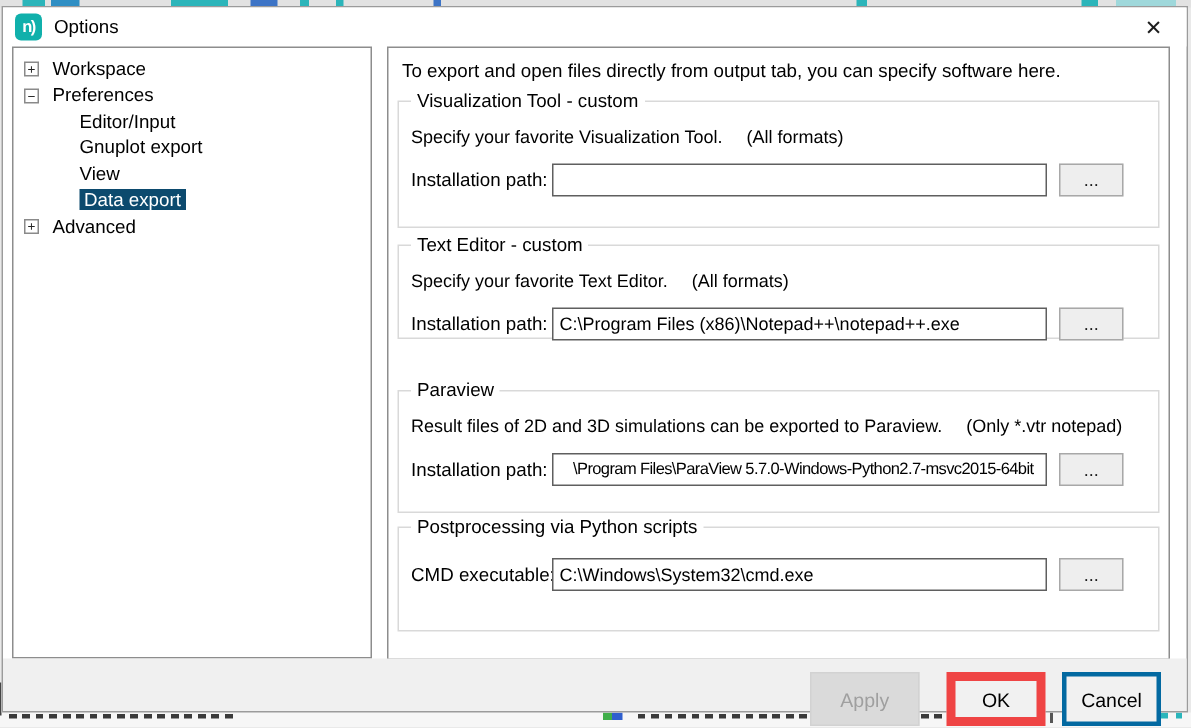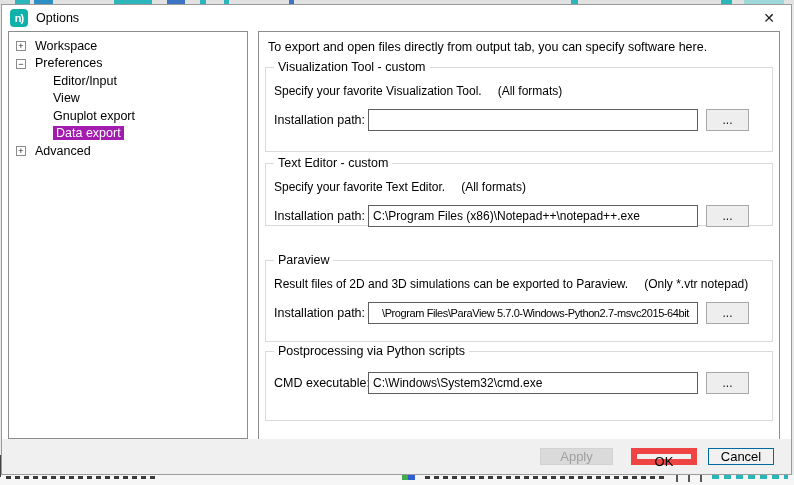--- a/index.html
+++ b/index.html
@@ -35,21 +35,21 @@
 
   
   .treepanel { position:absolute; left:6px; top:26px; width:240px; height:408px;
                border:1px solid #8d8d8d; background:#fff; padding-top:5px; font-size:12.5px; color:#000; }
   .trow { position:relative; height:17.5px; display:flex; align-items:center; }
   .expander { position:absolute; left:7px; top:4px; width:10px; height:10px; border:1px solid #8a8a8a;
               background:#fff; font-size:9px; line-height:8px; text-align:center; color:#222; }
   .trow .tlabel { display:inline-block; }
   .lvl0 .tlabel { margin-left:26px; }
   .lvl1 .tlabel { margin-left:44px; }
-  .tlabel.selected { background:#a21caf; color:#fff; padding:0 3px; }
+  .tlabel.selected { background:#0c4a6e; color:#fff; padding:0 3px; }
 
   
   .rightpanel { position:absolute; left:256px; top:26px; width:522px; height:409px;
                 border:1px solid #8d8d8d; background:#fff; font-size:12.5px; color:#000; }
   .intro { position:absolute; left:9px; top:8px; line-height:15px; }
 
   .groupbox { position:absolute; left:6px; width:508px; border:1px solid #d9d9d9; background:#fff; }
   .g1 { top:35px;  height:85px; }
   .g2 { top:131px; height:63px; }
   .g3 { top:228px; height:82px; }
@@ -61,24 +61,24 @@
   .frow.std { top:41px; } .frow.short { top:20px; }
   .flabel { position:absolute; left:0; top:0; line-height:22px; }
   .pathinput { position:absolute; left:94px; top:0; width:330px; height:22px; border:1px solid #5f5f5f;
                background:#fff; font-family:"Liberation Sans",sans-serif; font-size:12px; padding:0 4px; color:#000; }
   .pathinput.condensed { font-size:11px; letter-spacing:-0.4px;padding-left:13px; }
   .browse { position:absolute; left:432px; top:0; width:43px; height:22px; background:#eeeeee;
             border:1px solid #a8a8a8; font-size:12px; line-height:12px; color:#1a1a1a; text-align:center; }
 
   
   .footer { position:absolute; left:0; bottom:0; width:100%; height:35px; background:#f0f0f0; }
-  .btn { position:absolute; top:9px; height:17px; font-family:"Liberation Sans",sans-serif; font-size:13px; text-align:center; }
+  .btn { position:absolute; top:9px; height:36px; font-family:"Liberation Sans",sans-serif; font-size:13px; text-align:center; }
   .btn-apply { left:538px; width:73px; background:#dadada; border:1px solid #d2d2d2; color:#9f9f9f; }
   .btn-ok { left:629px; width:66px; background:#f1f1f1; border:6px solid #ef4444; color:#000; }
-  .btn-cancel { left:706px; width:66px; background:#f1f1f1; border:1px solid #0369a1; color:#000; }
+  .btn-cancel { left:706px; width:66px; background:#f1f1f1; border:3px solid #0369a1; color:#000; }
 </style>
 </head>
 <body>
 
 <div class="screen">
 
   <div class="bg-strip-top">
     <div class="frag" style="left:15px;width:15px;background:#2cb5ba"></div>
     <div class="frag" style="left:34px;width:19px;background:#2f8fc4"></div>
     <div class="frag" style="left:114px;width:38px;background:#2cb5ba"></div>
@@ -116,24 +116,24 @@
         <span class="tlabel">Workspace</span>
       </div>
       <div class="trow lvl0">
         <span class="expander">−</span>
         <span class="tlabel">Preferences</span>
       </div>
       <div class="trow lvl1">
         <span class="tlabel">Editor/Input</span>
       </div>
       <div class="trow lvl1">
-        <span class="tlabel">View</span>
+        <span class="tlabel">Gnuplot export</span>
       </div>
       <div class="trow lvl1">
-        <span class="tlabel">Gnuplot export</span>
+        <span class="tlabel">View</span>
       </div>
       <div class="trow lvl1">
         <span class="tlabel selected">Data export</span>
       </div>
       <div class="trow lvl0">
         <span class="expander">+</span>
         <span class="tlabel">Advanced</span>
       </div>
     </div>
 

